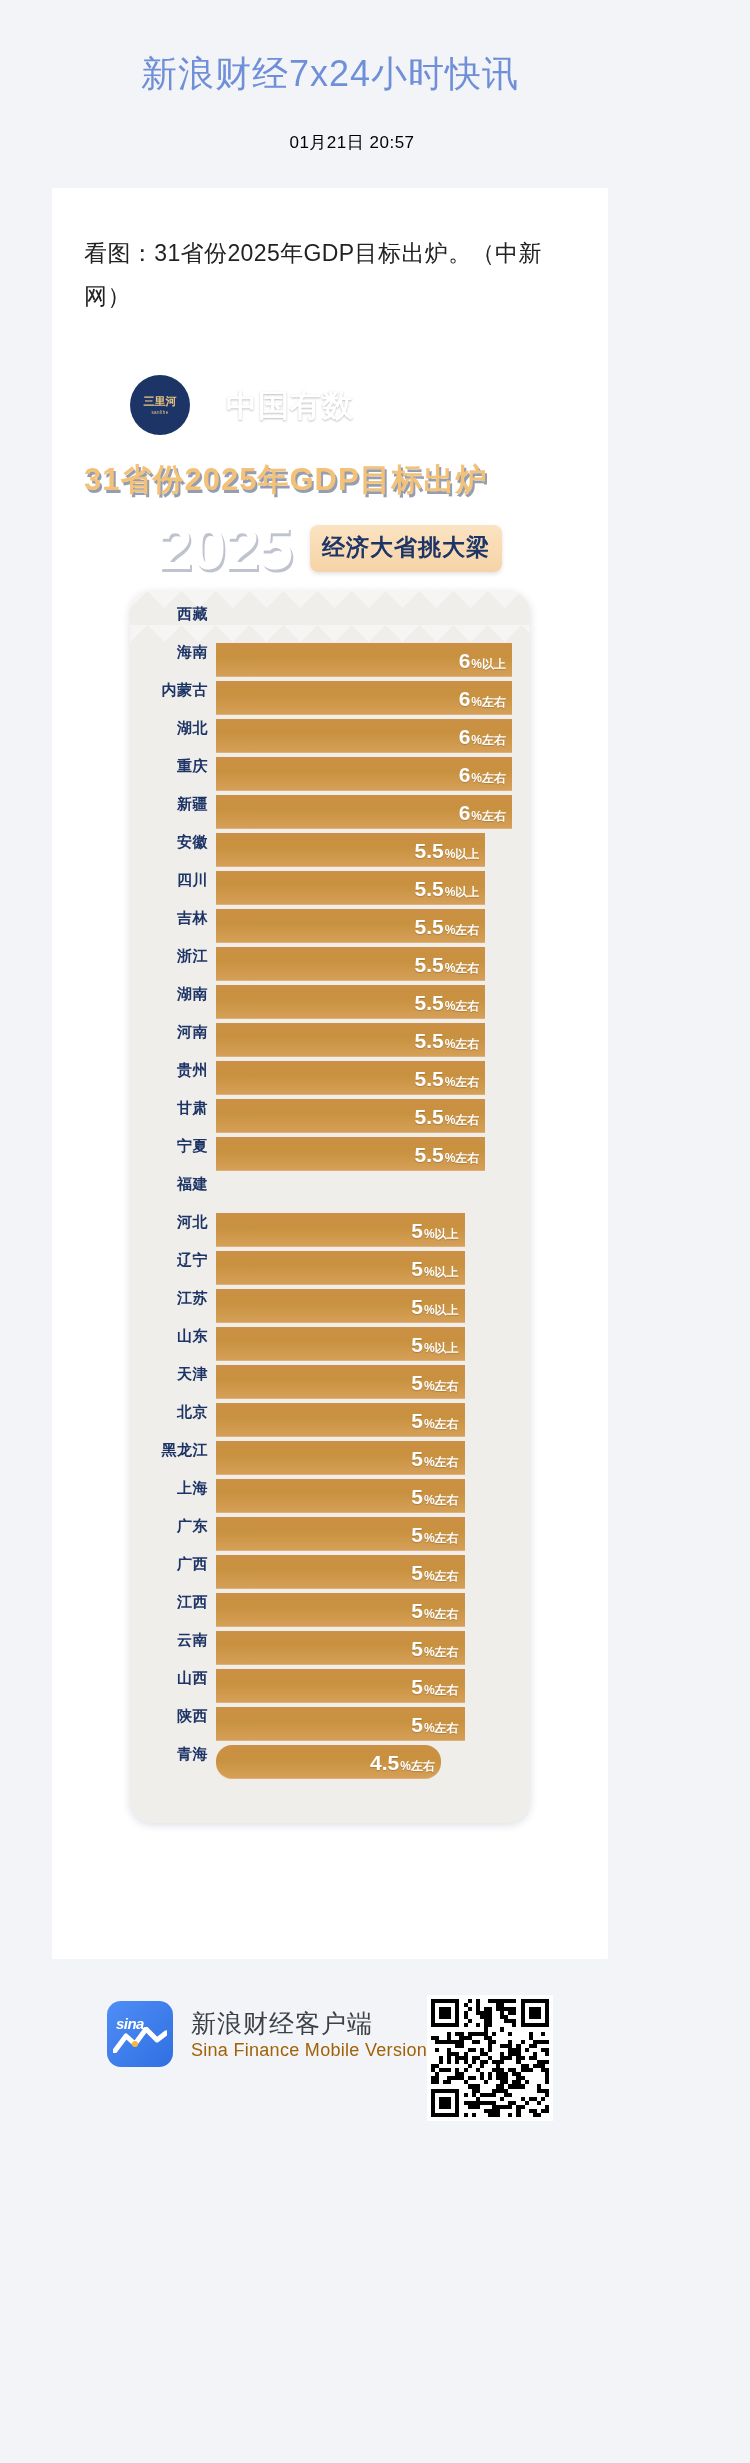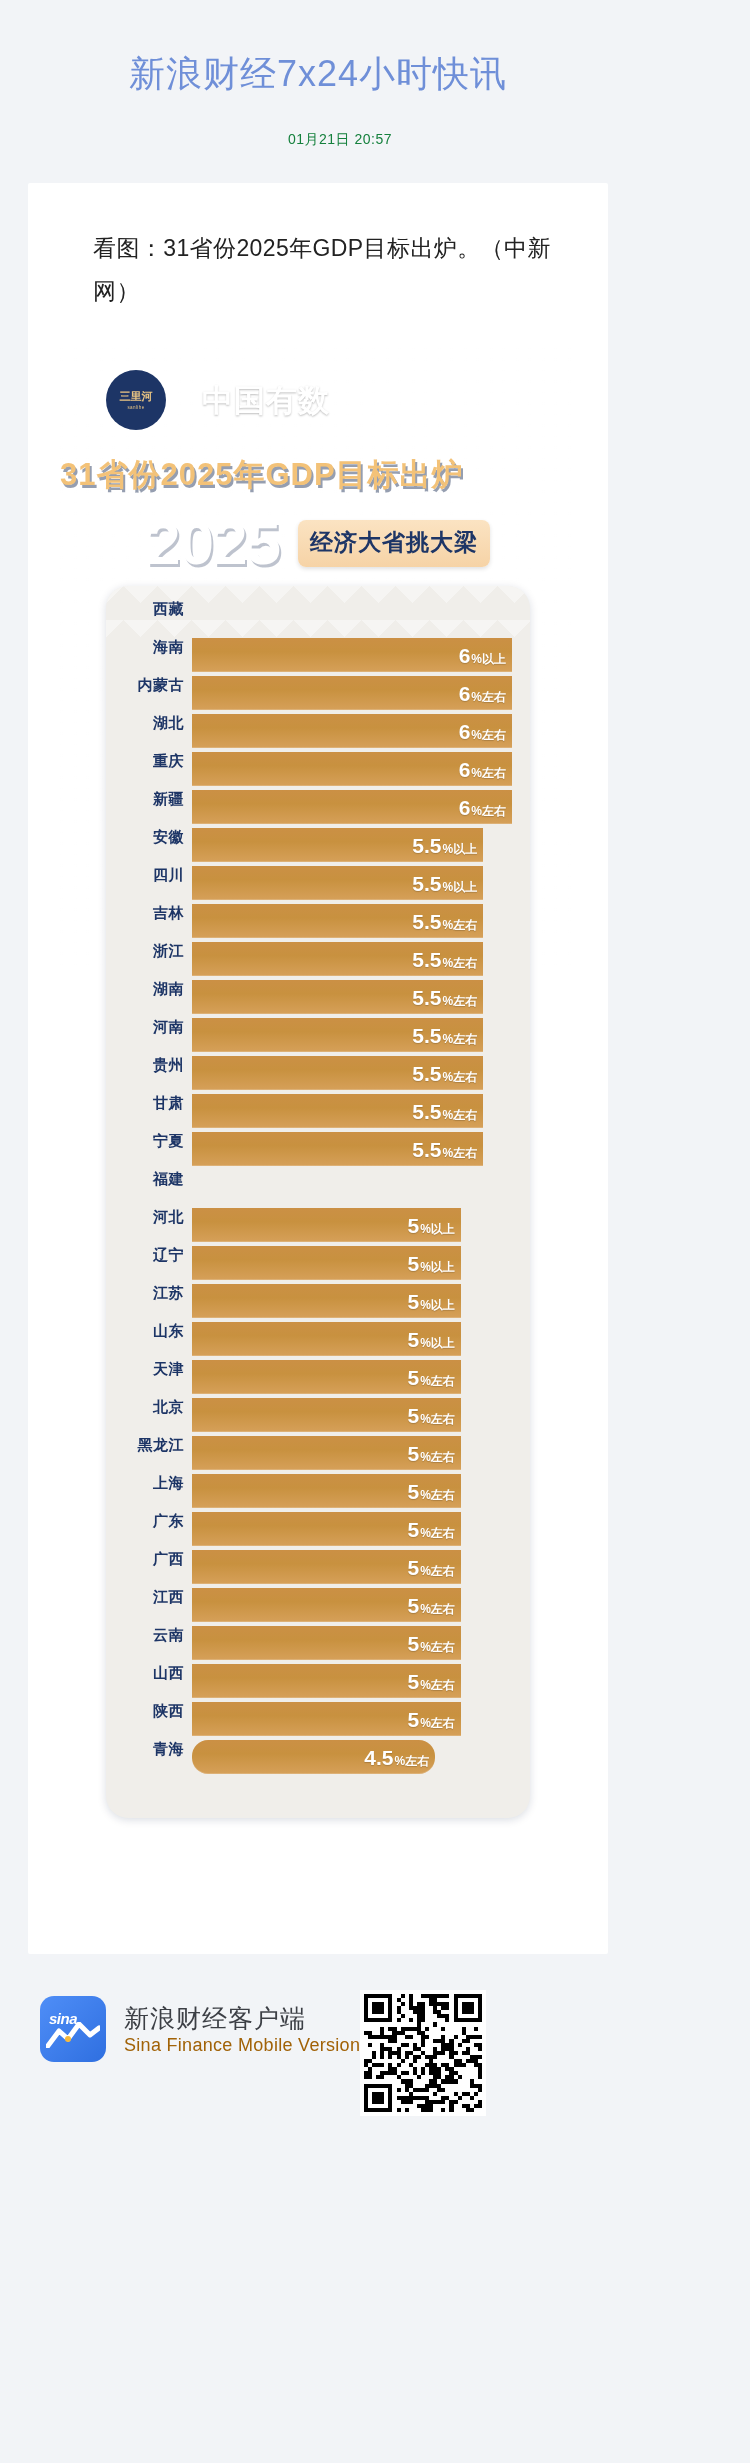--- a/index.html
+++ b/index.html
@@ -2,57 +2,56 @@
 <html><head>
 <meta charset="utf-8">
 <style>
   * { box-sizing: border-box; margin: 0; padding: 0; }
   body {
     width: 750px;
     background: #f2f4f7;
     font-family: "Liberation Sans", "DejaVu Sans", sans-serif;
     -webkit-font-smoothing: antialiased;
   }
-  .page { width: 636px; position: relative; }
+  .page { width: 636px; position: relative; padding-left: 24px; }
 
   
   .top-header {
     background: #f2f4f7;
     padding: 52px 0 34px 0;
     text-align: center;
   }
   .site-title {
     font-size: 36px;
     font-weight: 400;
     color: #6f8fd8;
     letter-spacing: 1px;
     line-height: 1.2;
   }
   .timestamp {
     margin-top: 36px;
-    font-size: 14px;
-    color: #15803d;
+    font-size: 17px;
+    color: #000000;
     letter-spacing: .5px;
     margin-left: 44px;
   }
 
   
   .article-card {
     background: #ffffff;
     margin: 0 28px;
     padding: 44px 32px 40px 32px;
     border-radius: 2px;
   }
   .article-text {
     font-size: 23px;
     line-height: 1.85;
     color: #222;
     letter-spacing: .4px;
     margin-bottom: 34px;
-    margin-left: 33px;
   }
 
   
   .infographic {
     position: relative;
     width: 100%;
     overflow: hidden;
     background: linear-gradient(180deg,
         #2f5699 0%, #2d5394 16%, #2a4f90 30%,
         #2c5false 40%, #305d9e 52%, #4a7fbd 68%,
@@ -208,21 +207,21 @@
   .ig-bottom {
     height: 96px;
     position: relative;
     background: linear-gradient(180deg, rgba(255,255,255,0) 0%, rgba(255,255,255,.55) 60%, rgba(255,255,255,.9) 100%);
   }
 
   
   .footer {
     display:flex;
     align-items:flex-start;
-    justify-content: flex-start;
+    justify-content: center;
     padding: 36px 40px 48px 40px;
     background: #f2f4f7;
   }
   .footer-left { display:flex; align-items:center; gap: 18px; padding-top: 6px;}
   .sina-logo {
     width: 66px; height: 66px; border-radius: 14px;
     background: linear-gradient(135deg,#4f8ef7 0%, #2f6fe0 100%);
     position:relative; overflow:hidden; flex-shrink:0;
   }
   .sina-logo .chev {

